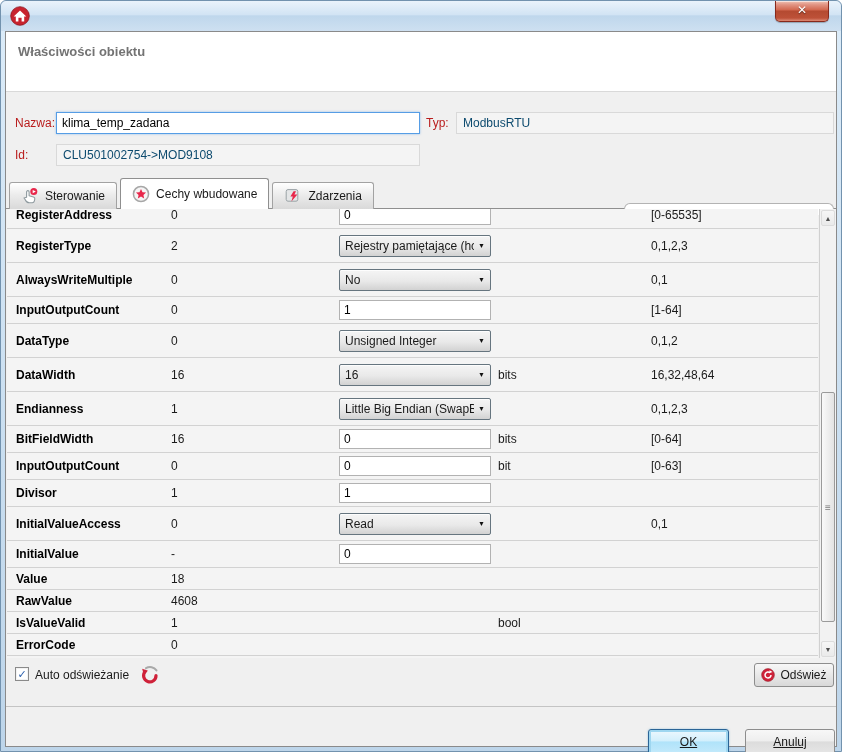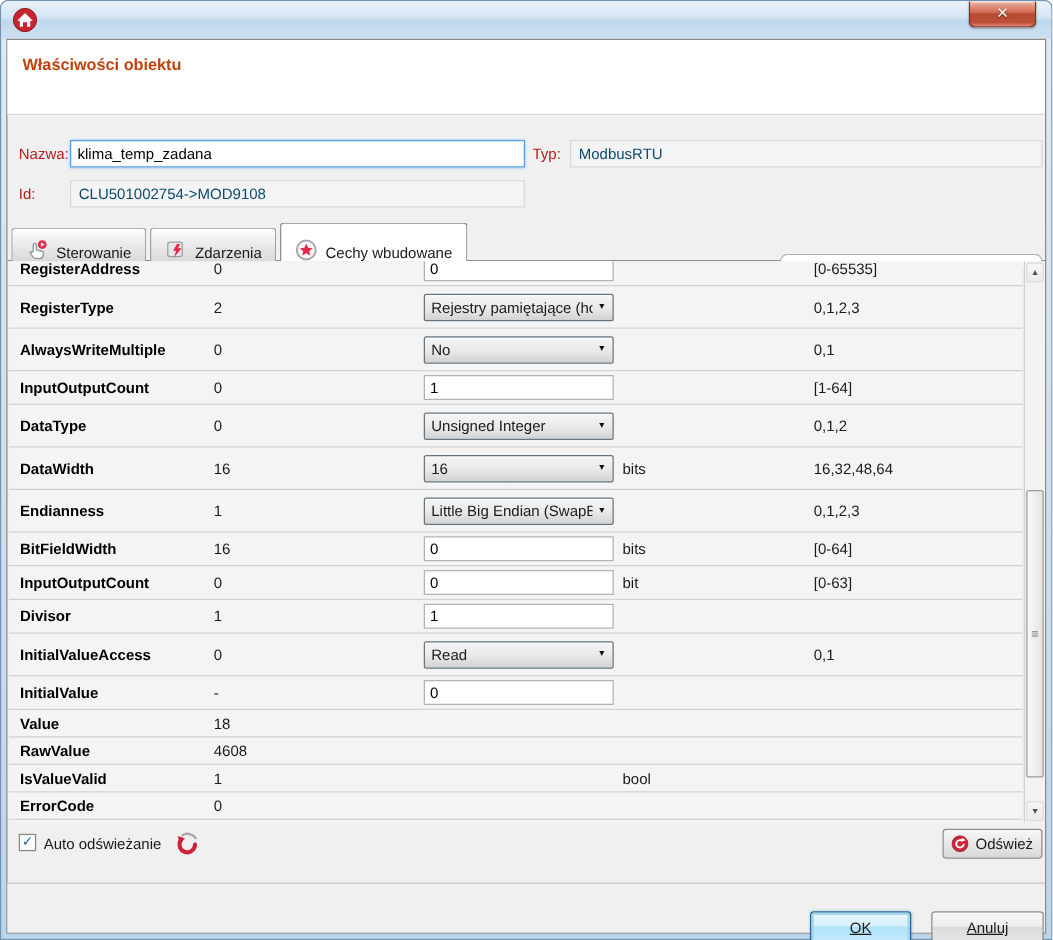--- a/index.html
+++ b/index.html
@@ -20,33 +20,33 @@
     border:1px solid #87291c; border-top:none; border-radius:0 0 5px 5px;
     box-shadow:inset 0 1px 0 rgba(255,255,255,.55), 0 1px 1px rgba(0,0,0,.25);
     color:#fff; font-weight:bold; font-size:12px; text-align:center; line-height:19px;
     text-shadow:0 1px 1px rgba(0,0,0,.5); cursor:default; }
 
   
   .dialog { position:absolute; left:4px; right:4px; top:30px; bottom:4px;
     background:#f0f0f0; border:1px solid #8a8a8a; }
   .hdr { position:absolute; left:0; right:0; top:0; height:60px; background:#fff;
     border-bottom:1px solid #d9d9d9; }
-  .hdr-title { position:absolute; left:12px; top:12px; font-size:13px; font-weight:bold; color:#c2410c;text-align:right; }
+  .hdr-title { position:absolute; left:12px; top:12px; font-size:13px; font-weight:bold; color:#737373;text-align:right; }
 
   
   .flabel { position:absolute; color:#b91c1c; }
   .txt-input { position:absolute; height:22px; background:#fff; border:1px solid #b4b4b4;
     padding:0 5px; font:12px "Liberation Sans","DejaVu Sans",sans-serif; color:#000; }
   .txt-input.focused { border:1px solid #569de5; box-shadow:0 0 2px rgba(86,157,229,.6); }
   .ro-field { position:absolute; height:22px; background:#f4f4f4; border:1px solid #d9d9d9;
     padding:0 6px; line-height:20px; color:#0c4a6e; }
 
   
   .tabbar { position:absolute; left:3px; top:146px; height:31px; display:flex; align-items:flex-end; z-index:3; }
-  .tab { display:flex; align-items:flex-end; gap:6px; padding:0 11px; height:27px;
+  .tab { display:flex; align-items:center; gap:6px; padding:0 11px; height:27px;
     border:1px solid #a2a2a2; border-bottom:none; border-radius:3px 3px 0 0;
     background:linear-gradient(#ffffff,#ececec 45%,#d9d9d9); margin-right:3px; cursor:default; }
   .tab.active { background:#ffffff; height:31px; border-color:#8f8f8f; }
   .tab-icon { display:inline-flex; width:18px; height:18px; }
   .tab-icon svg { width:18px; height:18px; }
   .tab-line { position:absolute; left:0; right:0; top:176px; height:1px; background:#8f8f8f; z-index:1; }
   .tab-chrome-end { position:absolute; left:618px; right:2px; top:171px; height:12px; background:#fff;
     border:1px solid #b3b3b3; border-bottom:none; border-radius:6px 6px 0 0; z-index:2; }
 
   
@@ -135,37 +135,37 @@
       <div class="tab">
         <span class="tab-icon">
           <svg viewBox="0 0 18 18">
             <path d="M5.6 10.2 V4.9 a1.25 1.25 0 0 1 2.5 0 V8.8 l4.4 1.2 c1 .3 1.5 1 1.3 2 l-.5 2.2 c-.2 1-1 1.6-2 1.6 h-3 c-1.9 0-3.5-1.5-4.2-3.3 L3 11 Z" fill="#ffffff" stroke="#8f9a9f" stroke-width="1.1" stroke-linejoin="round"></path>
             <circle cx="12.8" cy="4.6" r="3.5" fill="#e8274b"></circle>
             <path d="M11.7 2.9 L14.8 4.6 L11.7 6.3 Z" fill="#ffffff"></path>
           </svg>
         </span>
         <span class="tab-label">Sterowanie</span>
       </div>
+      <div class="tab active">
+        <span class="tab-icon">
+          <svg viewBox="0 0 20 20">
+            <circle cx="10" cy="10" r="8.4" fill="#f5f5f5" stroke="#a7a7a7" stroke-width="1.7"></circle>
+            <path d="M10 4.4 L11.7 8 L15.6 8.4 L12.7 11 L13.5 14.9 L10 12.9 L6.5 14.9 L7.3 11 L4.4 8.4 L8.3 8 Z" fill="#e8274b"></path>
+          </svg>
+        </span>
+        <span class="tab-label">Cechy wbudowane</span>
+      </div>
       <div class="tab">
         <span class="tab-icon">
           <svg viewBox="0 0 18 18">
             <rect x="2.2" y="2.6" width="11.6" height="11.6" rx="1.8" fill="#e4e6e7" stroke="#9aa2a6"></rect>
             <path d="M9.6 4.2 L6.4 9.6 h2.4 L7.4 14.6 L13.4 7.6 H10.4 L12 4.2 Z" fill="#e8274b"></path>
           </svg>
         </span>
         <span class="tab-label">Zdarzenia</span>
-      </div>
-      <div class="tab active">
-        <span class="tab-icon">
-          <svg viewBox="0 0 20 20">
-            <circle cx="10" cy="10" r="8.4" fill="#f5f5f5" stroke="#a7a7a7" stroke-width="1.7"></circle>
-            <path d="M10 4.4 L11.7 8 L15.6 8.4 L12.7 11 L13.5 14.9 L10 12.9 L6.5 14.9 L7.3 11 L4.4 8.4 L8.3 8 Z" fill="#e8274b"></path>
-          </svg>
-        </span>
-        <span class="tab-label">Cechy wbudowane</span>
       </div>
     </div>
     <div class="tab-chrome-end"></div>
     <div class="tab-line"></div>
 
     <div class="ptable">
       <div class="rows" id="rows">
           <div class="prow h-input">
             <span class="p-name">RegisterAddress</span>
             <span class="p-value">0</span>

